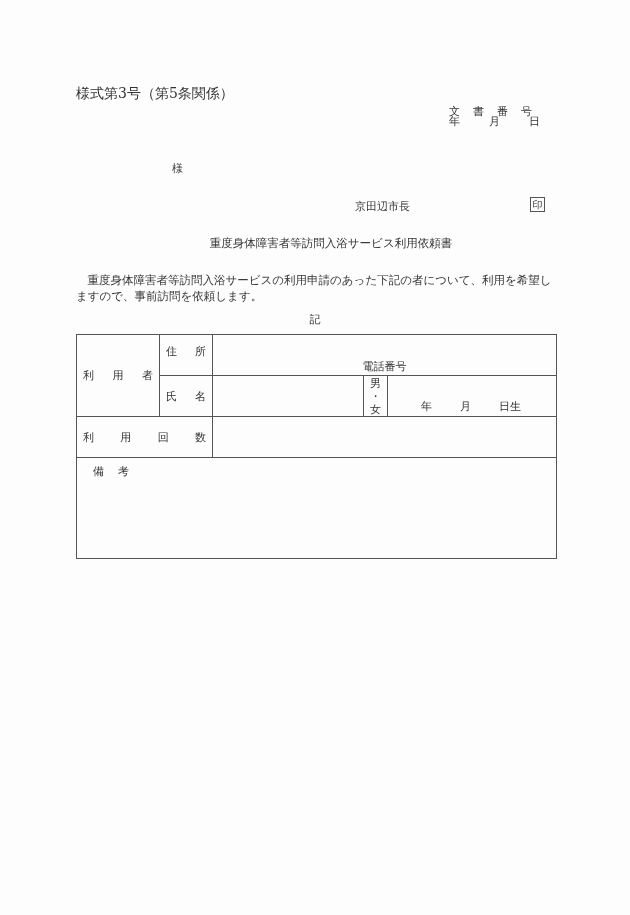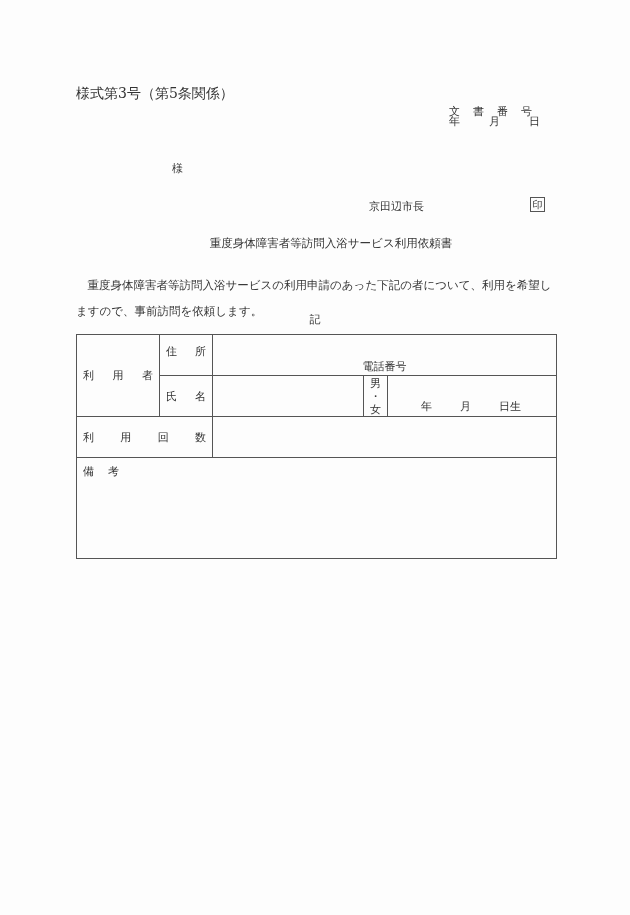--- a/index.html
+++ b/index.html
@@ -6,36 +6,36 @@
   body {
     width:630px; height:915px; background:#fdfdfd; position:relative;
     font-family:"DejaVu Serif","Liberation Serif",serif; color:#333;
     font-size:11px; overflow:hidden;
   }
   .abs { position:absolute; white-space:nowrap; }
   .form-number { left:76px; top:85px; font-size:14px; }
   .docno { left:449px; top:104px; letter-spacing:0; }
   .docno span, .dateline span { display:inline-block; }
   .addressee { left:172px; top:161px; }
-  .mayor { left:369px; top:199px; }
+  .mayor { left:355px; top:199px; }
   .seal { left:530px; top:197px; width:13px; height:13px; border:1px solid #555; font-size:10px; line-height:13px; text-align:center; }
   .title { left:16px; width:630px; text-align:center; top:236px; font-size:11.5px; }
-  .body-text { left:76px; top:272px; width:484px; line-height:26px; white-space:normal; font-size:11.5px; }
+  .body-text { left:76px; top:272px; width:484px; line-height:16px; white-space:normal; font-size:11.5px; }
   .ki { left:0; width:630px; text-align:center; top:312px; }
   table.form {
     position:absolute; left:76px; top:334px; width:481px; border-collapse:collapse;
     table-layout:fixed;
   }
   table.form td { border:1px solid #555; padding:0; vertical-align:middle; font-size:11px; }
   .spread { display:flex; justify-content:space-between; padding:0 6px; }
   .gender { text-align:center; line-height:13px; font-size:11px; }
   .tel { text-align:center; padding-top:24px !important; vertical-align:top !important;font-family:Liberation Mono, monospace; }
   .dob { text-align:center; vertical-align:bottom !important; padding:0 2px 2px 0 !important; }
   .dob span { display:inline-block; }
-  .remarks { vertical-align:top !important; padding:6px 6px !important; height:88px; }
+  .remarks { vertical-align:top !important; padding:6px 16px !important; height:88px; }
 </style>
 </head>
 <body>
 
 <div class="abs form-number">様式第3号（第5条関係）</div>
 
 <div class="abs docno">
   <span style="margin-right:13px">文</span><span style="margin-right:13px">書</span><span style="margin-right:13px">番</span><span>号</span>
 </div>
 <div class="abs docno" style="top:114px">

